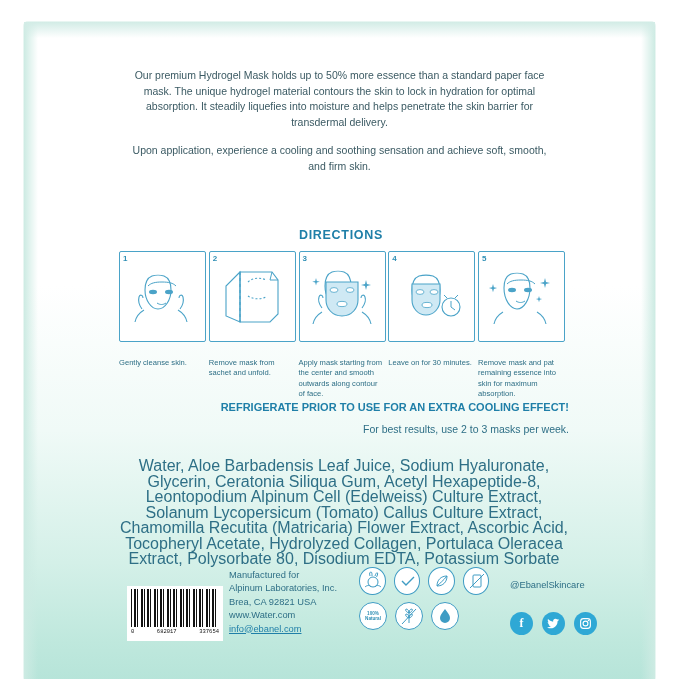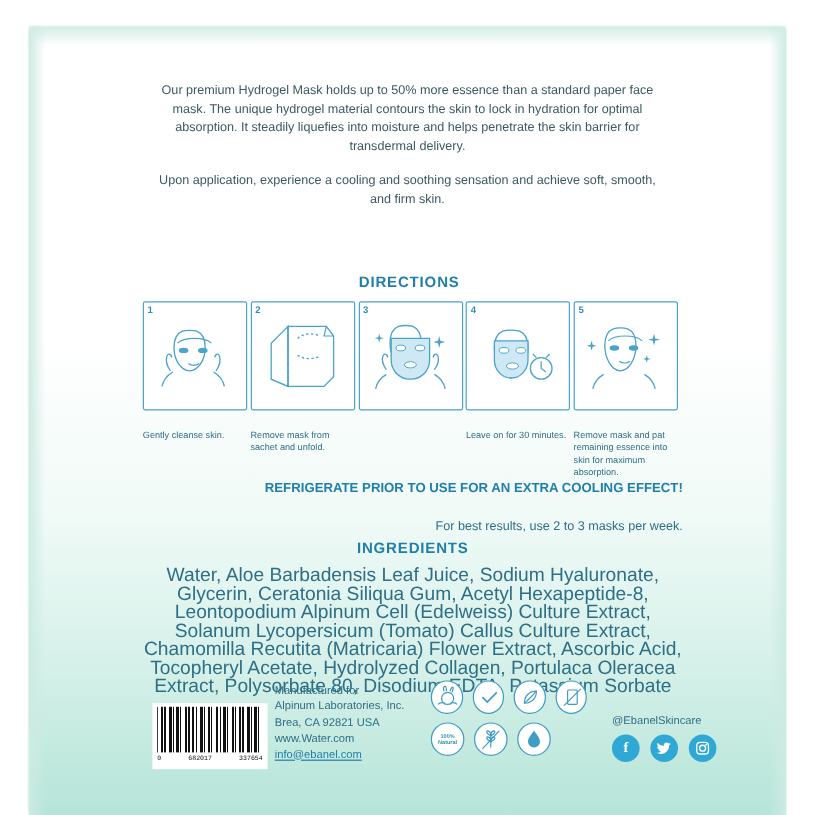--- a/index.html
+++ b/index.html
@@ -56,21 +56,21 @@
   }
   .step-box svg{position:absolute;left:0;top:0;}
   .step-cap{
     margin-top:16px;font-size:7.6px;line-height:10.4px;color:#2e6f86;
   }
 
   .refrig{
     position:absolute;left:95px;top:379px;width:450px;text-align:right;
   }
   .refrig .l1{color:#1f7fa8;font-size:11px;font-weight:bold;}
-  .refrig .l2{color:#2e6f86;font-size:10.5px;margin-top:20px;}
+  .refrig .l2{color:#2e6f86;font-size:10.5px;margin-top:10px;}
 
   .ingredients-wrap{position:absolute;left:95px;top:428px;width:450px;}
   .ingredients-body{
     margin-top:8px;text-align:center;color:#2e6f86;font-size:16px;line-height:15.5px;
   }
 
   .footer{position:absolute;left:0;bottom:0;width:100%;height:110px;}
   .barcode{
     position:absolute;left:103px;bottom:40px;width:88px;height:52px;background:#ffffff;
     padding:3px 4px 0 4px;
@@ -92,21 +92,21 @@
   .badges{position:absolute;left:335px;bottom:44px;width:130px;}
   .badge-row{display:flex;gap:8px;margin-bottom:7px;}
   .badge{width:26px;height:26px;border-radius:50%;border:1.2px solid #3f9cc4;
     position:relative;background:#ffffff;}
   .badge svg{position:absolute;left:0;top:0;}
   .badge .btxt{position:absolute;left:0;top:0;width:100%;height:100%;
     display:flex;flex-direction:column;align-items:center;justify-content:center;
     font-size:4.6px;color:#2f8fb5;line-height:5.4px;font-weight:bold;text-align:center;}
 
   .social{position:absolute;left:486px;bottom:46px;width:120px;}
-  .handle{color:#2e6f86;font-size:9.3px;margin-bottom:7px;}
+  .handle{color:#2e6f86;font-size:9.3px;margin-bottom:22px;}
   .social-icons{display:flex;gap:9px;}
   .sicon{width:23px;height:23px;border-radius:50%;background:#2fa8d5;
     display:flex;align-items:center;justify-content:center;color:#fff;font-size:12px;
     font-family:"Liberation Serif", serif;font-weight:bold;}
 </style>
 </head>
 <body>
 
 <div class="package">
   <div class="edge-left"></div>
@@ -167,20 +167,21 @@
               <ellipse cx="34" cy="38" rx="4" ry="2.4" fill="#fff" stroke="#4aa3c8" stroke-width=".8"></ellipse>
               <ellipse cx="50" cy="38" rx="4" ry="2.4" fill="#fff" stroke="#4aa3c8" stroke-width=".8"></ellipse>
               <ellipse cx="42" cy="52" rx="5" ry="2.6" fill="#fff" stroke="#4aa3c8" stroke-width=".8"></ellipse>
               <path d="M22 60c-5 3-8 7-9 12M62 60c5 3 8 7 9 12"></path>
               <path d="M22 56c-3-4-4-8-3-11 1-3 4-2 4 1M62 56c3-4 4-8 3-11-1-3-4-2-4 1"></path>
               <path d="M66 28l1 4 4 1-4 1-1 4-1-4-4-1 4-1z" fill="#4aa3c8" stroke="none"></path>
               <path d="M16 26l.8 3 3 .8-3 .8-.8 3-.8-3-3-.8 3-.8z" fill="#4aa3c8" stroke="none"></path>
             </g>
           </svg>
         </div>
+        <div class="step-cap">Apply mask starting from the center and smooth outwards along contour of face.</div>
       </div>
 
       <div class="step">
         <div class="step-box">
           <span class="step-num">4</span>
           <svg width="85" height="89" viewBox="0 0 85 89">
             <g fill="none" stroke="#4aa3c8" stroke-width="1.1">
               <path d="M30 24c-5 2-7 8-7 14 0 10 6 20 14 20s14-10 14-20c0-6-2-12-7-14-4-1-10-1-14 0z"></path>
               <path d="M23 32h28v16c0 8-6 15-14 15s-14-7-14-15z" fill="#cfe9f4" stroke="#4aa3c8"></path>
               <ellipse cx="31" cy="40" rx="4" ry="2.4" fill="#fff" stroke="#4aa3c8" stroke-width=".8"></ellipse>
@@ -217,21 +218,20 @@
 
     </div>
   </div>
 
   <div class="refrig">
     <div class="l1">REFRIGERATE PRIOR TO USE FOR AN EXTRA COOLING EFFECT!</div>
     <div class="l2">For best results, use 2 to 3 masks per week.</div>
   </div>
 
   <div class="ingredients-wrap">
-    <div class="section-title">INGREDIENTS</div>
     <div class="ingredients-body">Water, Aloe Barbadensis Leaf Juice, Sodium Hyaluronate, Glycerin, Ceratonia Siliqua Gum, Acetyl Hexapeptide-8, Leontopodium Alpinum Cell (Edelweiss) Culture Extract, Solanum Lycopersicum (Tomato) Callus Culture Extract, Chamomilla Recutita (Matricaria) Flower Extract, Ascorbic Acid, Tocopheryl Acetate, Hydrolyzed Collagen, Portulaca Oleracea Extract, Polysorbate 80, Disodium EDTA, Potassium Sorbate</div>
   </div>
 
   <div class="footer">
 
     <div class="barcode">
       <div class="bars"></div>
       <div class="num">
         <span>0</span>
         <span>682017</span>

